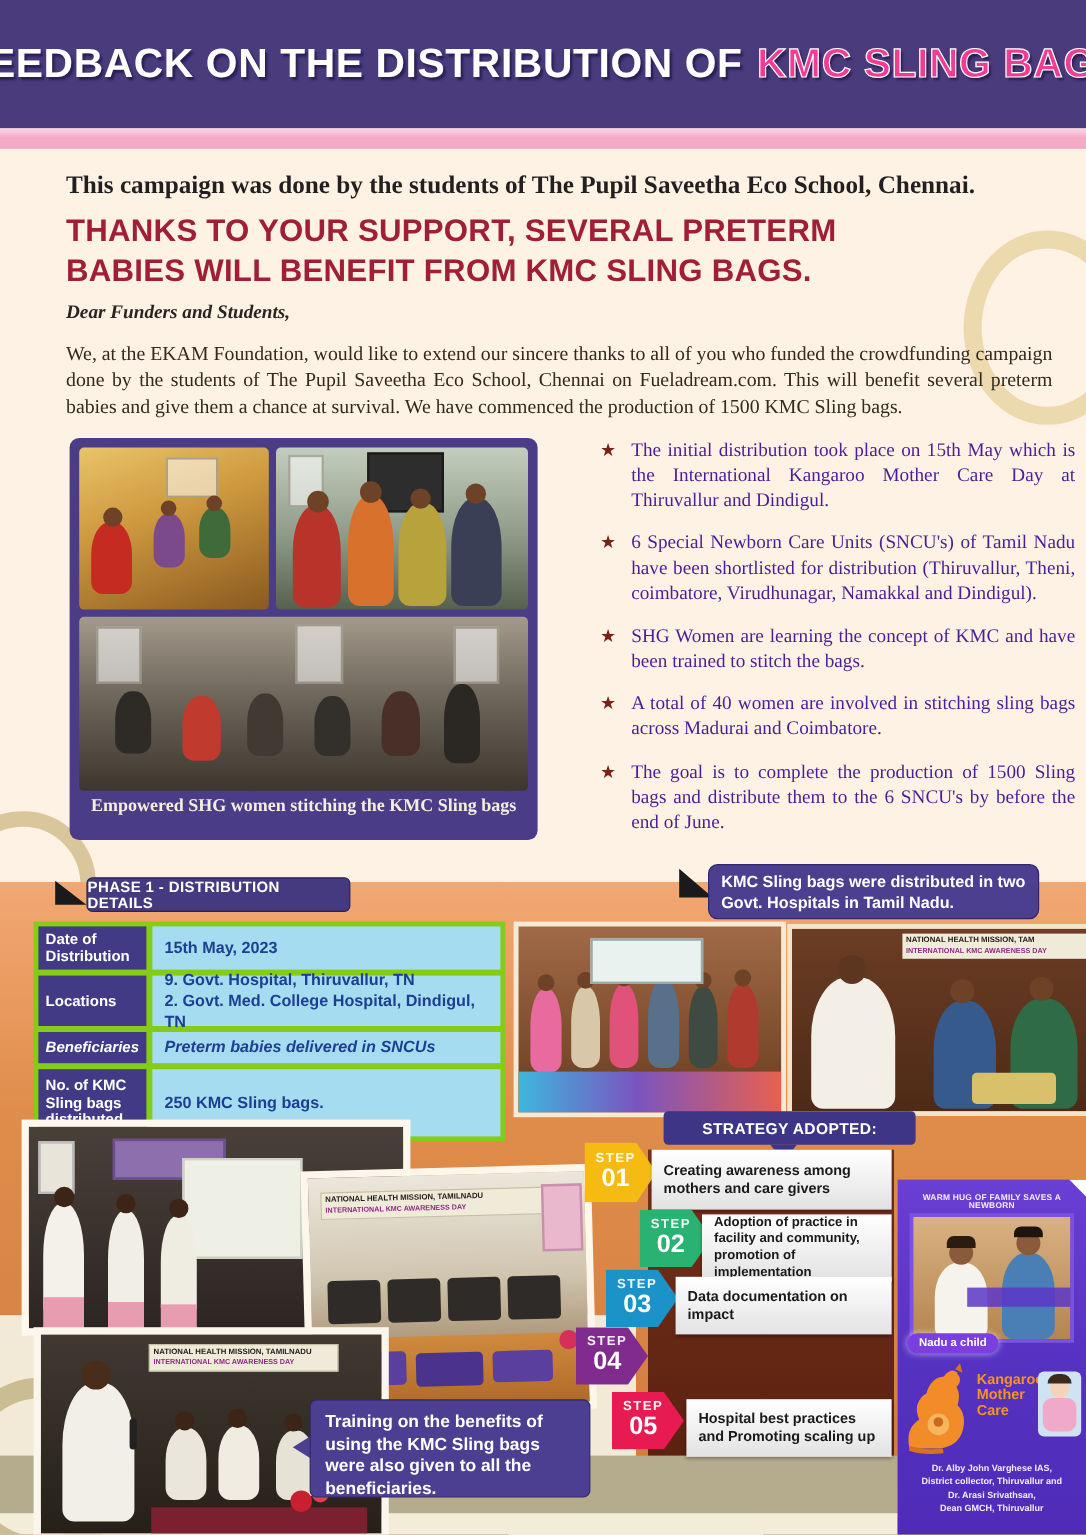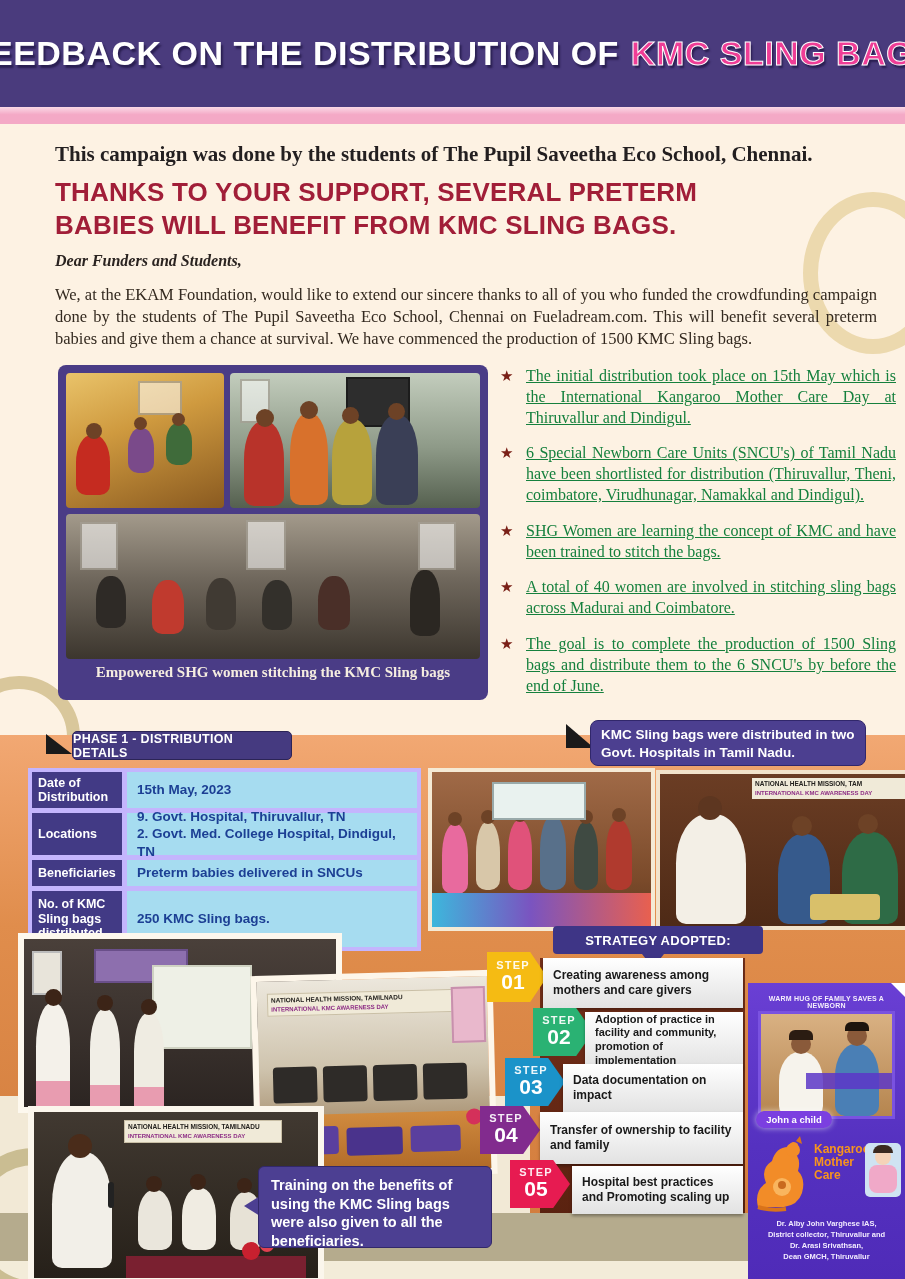--- a/index.html
+++ b/index.html
@@ -27,39 +27,39 @@
   .campaign-line{left:55px;top:142px;width:820px;font-family:"Liberation Serif",serif;
                  font-size:21px;font-weight:700;color:#231f20;}
   .thanks-heading{left:55px;top:176px;width:740px;font-size:26px;font-weight:800;
                   color:#a11e38;line-height:1.25;letter-spacing:.2px;}
   .salutation{left:55px;top:252px;font-family:"Liberation Serif",serif;font-size:16px;
               font-weight:700;font-style:italic;color:#2a2320;}
   .intro-paragraph{left:55px;top:284px;width:822px;font-family:"Liberation Serif",serif;
                    font-size:16.5px;color:#33291f;line-height:1.34;text-align:justify;margin:0;}
 
   
-  .collage{left:58px;top:365px;width:430px;height:335px;background:#4a3c86;border-radius:8px;
+  .collage{left:58px;top:365px;width:390px;height:335px;background:#4a3c86;border-radius:8px;
            padding:8px;box-sizing:border-box;}
   .collage-top{display:flex;gap:6px;height:135px;}
   .ph{position:relative;border-radius:4px;overflow:hidden;}
   .ph-tl{width:158px;height:135px;background:linear-gradient(160deg,#e9c36a 0%,#cf9a3f 40%,#8a5a20 100%);}
   .ph-tr{flex:1;height:135px;background:linear-gradient(180deg,#c3cdbd 0%,#8e9a88 55%,#55604f 100%);}
   .ph-b{margin-top:6px;width:100%;height:145px;background:linear-gradient(180deg,#a39a8b 0%,#6f675c 45%,#3c362e 100%);}
   .collage-caption{margin-top:5px;text-align:center;font-family:"Liberation Serif",serif;
                    font-size:15px;font-weight:700;color:#f5ede0;}
   .win{position:absolute;background:rgba(255,255,255,.55);border:2px solid rgba(90,80,60,.4);}
   .fig{position:absolute;border-radius:45% 45% 10px 10px;}
   .head{position:absolute;border-radius:50%;background:#6d4226;}
 
   
   .bullets{left:500px;top:366px;width:396px;}
   .bullet{display:flex;margin-bottom:15px;}
   .star{width:26px;flex:none;color:#7a2017;font-size:15px;line-height:1.35;}
-  .bullet-text{font-family:"Liberation Serif",serif;font-size:16px;color:#15803d;
-               line-height:1.3;text-align:justify;text-decoration:underline;}
+  .bullet-text{font-family:"Liberation Serif",serif;font-size:16px;color:#4c1d95;
+               line-height:1.3;text-align:justify;}
 
   
   .orange-bg{left:0;top:735px;width:905px;height:544px;
              background:linear-gradient(180deg,#f2a873 0%,#e08d4c 35%,#d07a3a 100%);}
   .cream-left{left:0;top:1096px;width:530px;height:170px;background:#f2e9d6;}
   .khaki-band{left:0;top:1213px;width:748px;height:50px;background:#b5ab8d;}
   .cream-bottom{left:0;top:1261px;width:748px;height:18px;background:#f3ecd9;}
   .dark-panel{left:540px;top:958px;width:205px;height:258px;
               background:linear-gradient(180deg,#76301a 0%,#5a2210 100%);}
 
@@ -68,27 +68,27 @@
               border:1px solid #2c2456;display:flex;align-items:center;justify-content:center;
               font-size:12.5px;font-weight:800;color:#fff;letter-spacing:.3px;}
   .wedge{width:0;height:0;border-style:solid;}
   .wedge-phase{left:46px;top:734px;border-width:20px 0 0 26px;border-color:transparent transparent transparent #1a1a1a;}
   .dist-banner{left:590px;top:720px;width:276px;height:46px;background:#4c3f90;border-radius:8px;
                border:1px solid #31276b;box-sizing:border-box;padding:5px 10px;
                font-size:13.5px;font-weight:700;color:#fff;line-height:1.3;}
   .wedge-dist{left:566px;top:724px;border-width:24px 0 0 28px;border-color:transparent transparent transparent #1a1a1a;}
 
   
-  .dist-table{left:28px;top:768px;width:393px;background:#c4b5fd;padding:4px;box-sizing:border-box;
+  .dist-table{left:28px;top:768px;width:393px;background:#84cc16;padding:4px;box-sizing:border-box;
               display:grid;grid-template-columns:90px 1fr;gap:5px;}
   .tl{background:#423a85;color:#fff;font-size:12.5px;font-weight:700;display:flex;
       align-items:center;padding:3px 6px;line-height:1.15;}
   .tv{background:#a6dcf0;color:#1c3f94;font-size:13.5px;font-weight:700;display:flex;
       align-items:center;padding:3px 10px;line-height:1.3;white-space:pre-line;}
-  .r1{height:30px;} .r2{height:36px;} .r3{height:20px;} .r4{height:50px;}
+  .r1{height:30px;} .r2{height:36px;} .r3{height:20px;font-style:italic;} .r4{height:50px;}
 
   
   .photoA{left:428px;top:768px;width:219px;height:155px;border:4px solid #f5ead5;
           background:linear-gradient(180deg,#a06a47 0%,#7a4a2a 70%,#5f3a20 100%);overflow:hidden;}
   .photoB{left:656px;top:770px;width:249px;height:152px;border:4px solid #f2e3cb;
           background:linear-gradient(180deg,#6b3d24 0%,#4e2a16 100%);overflow:hidden;}
   .mini-banner{position:absolute;background:#f0ead8;color:#23211e;font-weight:700;
                padding:2px 3px;line-height:1.35;}
   .mb-line1{font-size:6.5px;} .mb-line2{font-size:6px;color:#8d2d85;}
 
@@ -365,41 +365,40 @@
   <div class="abs step-tag t3" style="background: rgb(27, 147, 201);">
     <span class="s">STEP</span>
     <span class="n">03</span>
   </div>
   <div class="abs step-banner b3">Data documentation on impact</div>
 
   <div class="abs step-tag t4" style="background: rgb(130, 43, 142);">
     <span class="s">STEP</span>
     <span class="n">04</span>
   </div>
-  <div class="abs step-banner b4">Transfer of ownership to facility and family</div>
 
   <div class="abs step-tag t5" style="background: rgb(231, 27, 81);">
     <span class="s">STEP</span>
     <span class="n">05</span>
   </div>
   <div class="abs step-banner b5">Hospital best practices and Promoting scaling up</div>
 
   <div class="abs poster">
     <span class="poster-flag"></span>
     <div class="poster-headline">WARM HUG OF FAMILY SAVES A NEWBORN</div>
     <div class="poster-photo">
       <span class="fig" style="left:18px;top:38px;width:44px;height:64px;background:#f6f3ec;"></span>
       <span class="head" style="left:30px;top:20px;width:20px;height:20px;background:#8a5a3a;"></span>
       <span style="position:absolute;left:28px;top:16px;width:24px;height:10px;background:#2b1c12;border-radius:6px 6px 0 0;"></span>
       <span class="fig" style="left:74px;top:30px;width:44px;height:72px;background:#4a7fb5;"></span>
       <span class="head" style="left:86px;top:12px;width:20px;height:20px;background:#8a5a3a;"></span>
       <span style="position:absolute;left:84px;top:8px;width:24px;height:9px;background:#1d140d;border-radius:6px 6px 0 0;"></span>
       <span class="poster-ribbon"></span>
     </div>
-    <div class="save-badge">John a child</div>
+    <div class="save-badge">Nadu a child</div>
     <svg style="position:absolute;left:4px;top:152px;" width="62" height="78" viewBox="0 0 62 78">
       <path d="M6 72 Q2 56 14 48 Q8 34 20 26 Q24 12 36 12 Q40 4 46 9 Q44 14 40 16 Q50 22 46 36 Q54 44 50 58 Q46 70 32 72 Z" fill="#f28c28"></path>
       <circle cx="41" cy="15" r="7" fill="#f28c28"></circle>
       <path d="M44 6 L48 1 L50 9 Z" fill="#d9731a"></path>
       <circle cx="30" cy="52" r="9" fill="#f9b55e"></circle>
       <circle cx="30" cy="50" r="4" fill="#c96a1e"></circle>
       <path d="M6 72 Q18 76 34 74" stroke="#d9731a" stroke-width="4" fill="none"></path>
     </svg>
     <div class="kmc-title">Kangaroo Mother Care</div>
     <div class="mother-illu">

